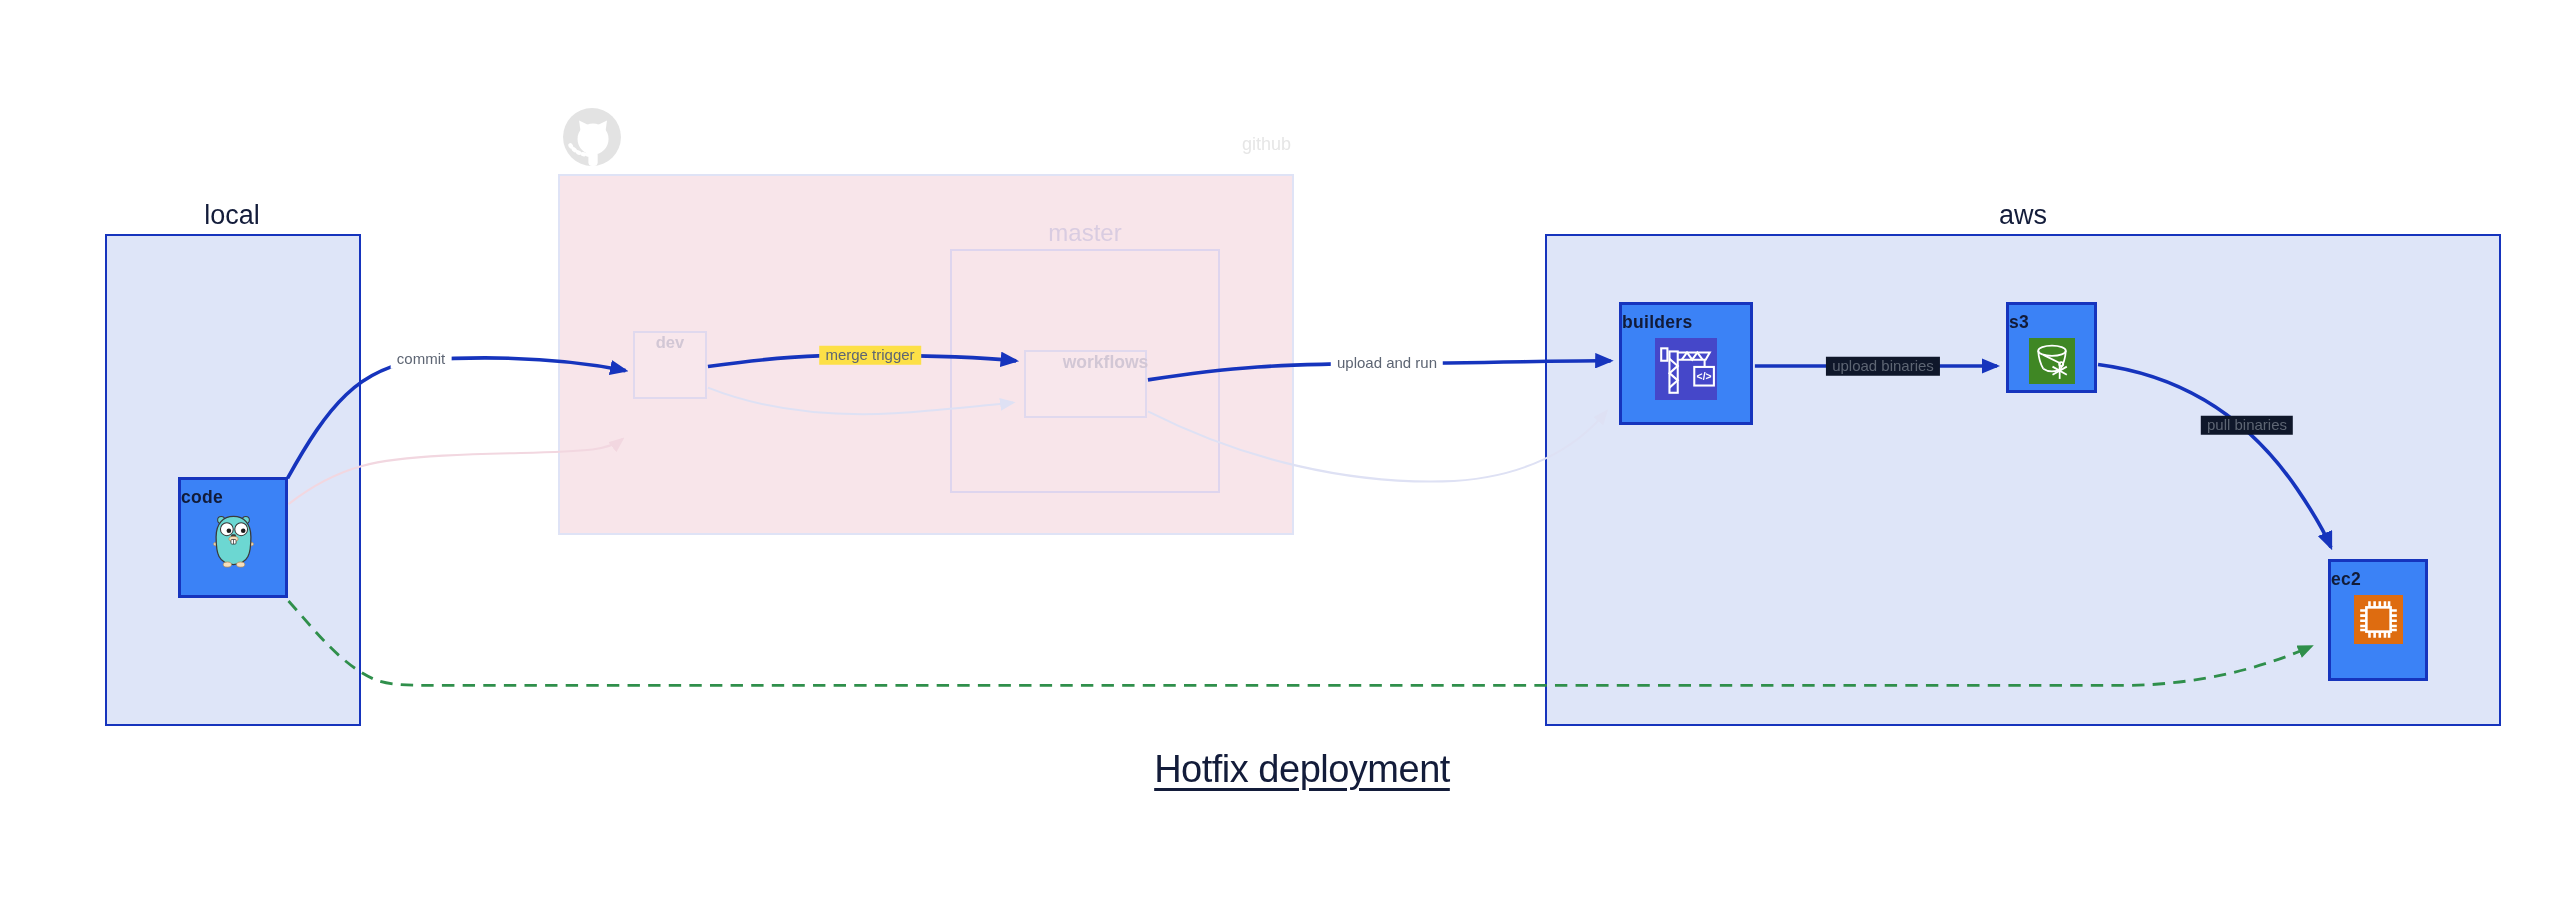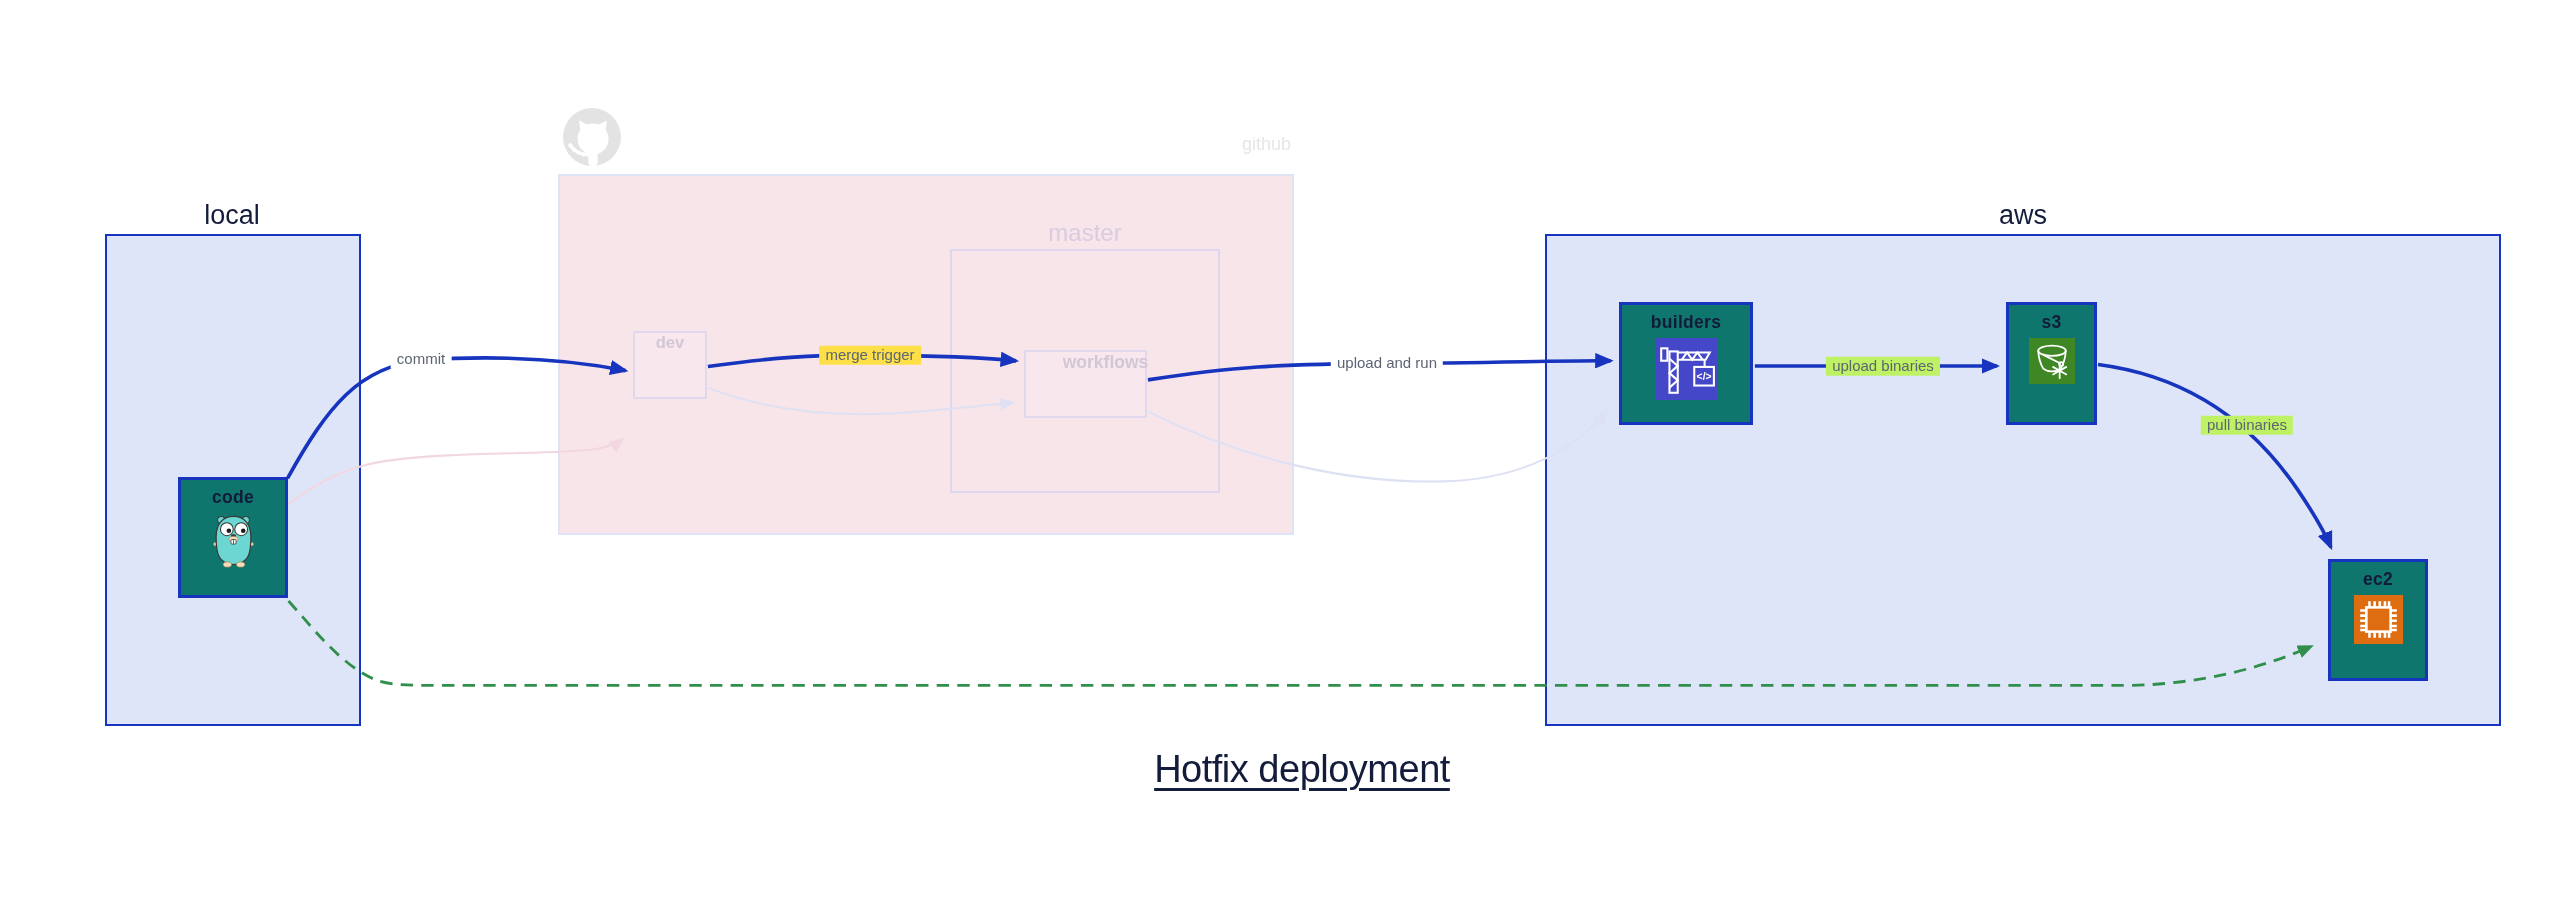--- a/index.html
+++ b/index.html
@@ -14,42 +14,42 @@
   #github-box{left:558px;top:174px;width:736px;height:361px;background:#f8e5ea;border:2.1px solid #dfe3f6;}
   #master-box{left:950px;top:249px;width:270px;height:244px;border:2.1px solid #ded5ee;background:transparent;}
 
   .group-label{position:absolute;transform:translateX(-50%);color:#131c3a;font-size:27px;line-height:1;}
   #local-label{left:232px;top:202px;}
   #aws-label{left:2023px;top:202px;}
   #master-label{left:1085px;top:221px;transform:translateX(-50%);color:#d9cce1;font-size:24px;}
   #github-label{left:1291px;top:135px;transform:translateX(-100%);color:#e6e6e6;font-size:18px;}
 
   
-  .node{background:#0f766e;border:3.1px solid #1634bd;text-align:center;}
+  .node{background:#3b82f6;border:3.1px solid #1634bd;}
   .node .nlabel{display:block;margin-top:7.2px;font-weight:bold;font-size:17.5px;color:#121b38;letter-spacing:0.3px;}
   #code-node{left:178px;top:477px;width:110px;height:121px;}
   #builders-node{left:1619px;top:302px;width:134px;height:123px;}
-  #s3-node{left:2006px;top:302px;width:91px;height:123px;}
+  #s3-node{left:2006px;top:302px;width:91px;height:91px;}
   #ec2-node{left:2328px;top:559px;width:100px;height:122px;}
   .node svg.icon{display:block;margin:5.2px auto 0 auto;}
 
   .faded-node{background:#f8e7ec;border:2.1px solid #e0d9ee;display:flex;justify-content:center;
               font-weight:bold;color:#d2c7d5;}
   #dev-node{left:633px;top:331px;width:74px;height:68px;font-size:16.5px;}
   #workflows-node{left:1024px;top:350px;width:123px;height:68px;font-size:17.5px;padding-left:40px;}
 
   
   #edges{position:absolute;left:0;top:0;pointer-events:none;}
 
   
   .edge-label{position:absolute;transform:translate(-50%,-50%);font-size:15px;
               color:#5d6573;padding:1px 6.2px;white-space:nowrap;line-height:1.1;}
   .bg-white{background:#ffffff;}
   .bg-pink{background:#fde047;}
-  .bg-peri{background:#bef264;}
+  .bg-peri{background:#0f172a;}
   #lbl-commit{left:421px;top:359px;}
   #lbl-merge{left:870px;top:355px;}
   #lbl-run{left:1387px;top:363px;}
   #lbl-upbin{left:1883px;top:366px;}
   #lbl-pull{left:2247px;top:425px;}
 
   
   #title{position:absolute;left:1302px;top:748px;transform:translateX(-50%);
          color:#131c3a;font-size:38px;letter-spacing:-0.5px;
          text-decoration:underline;text-decoration-thickness:3.1px;text-underline-offset:6.2px;}

